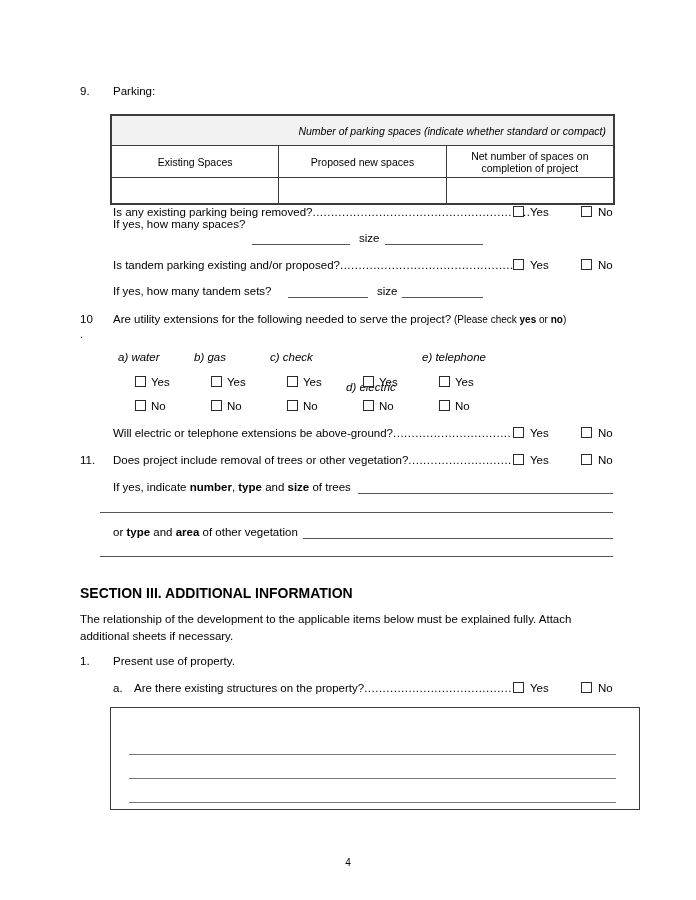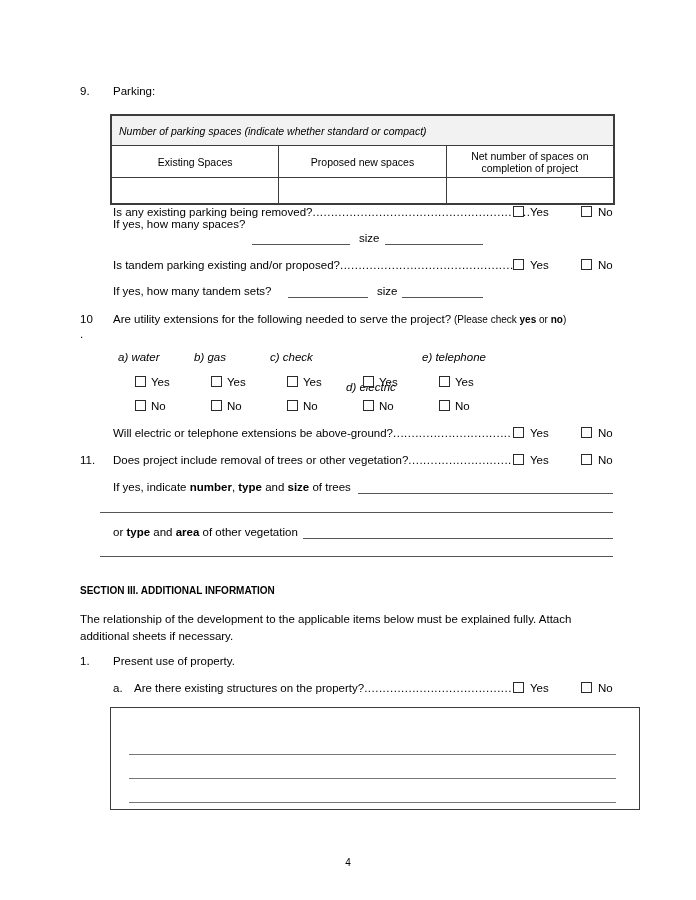--- a/index.html
+++ b/index.html
@@ -55,21 +55,21 @@
     border: 1px solid #3c3c3c;
     font-size: 11px;
     padding: 0;
     vertical-align: middle;
   }
   .ptable .hdr-row td {
     background: #f2f2f2;
     font-style: italic;
     padding: 5px 7px;
     height: 19px;
-    text-align: left;
+    text-align: right;
     font-size: 10.5px;
   }
   .ptable .col-row td {
     text-align: center;
     height: 25px;
     padding: 3px 4px;
     font-size: 10.5px;
   }
   .ptable .blank-row td {
     height: 25px;
@@ -106,21 +106,21 @@
   .rule {
     position: absolute;
     height: 0;
     border-top: 1px solid #555;
   }
 
   
   .sec-head {
     position: absolute;
     font-weight: bold;
-    font-size: 10px;
+    font-size: 14px;
   }
   .para {
     position: absolute;
     font-size: 11.5px;
     line-height: 17px;
     width: 536px;
   }
 
   
   .dbox {

